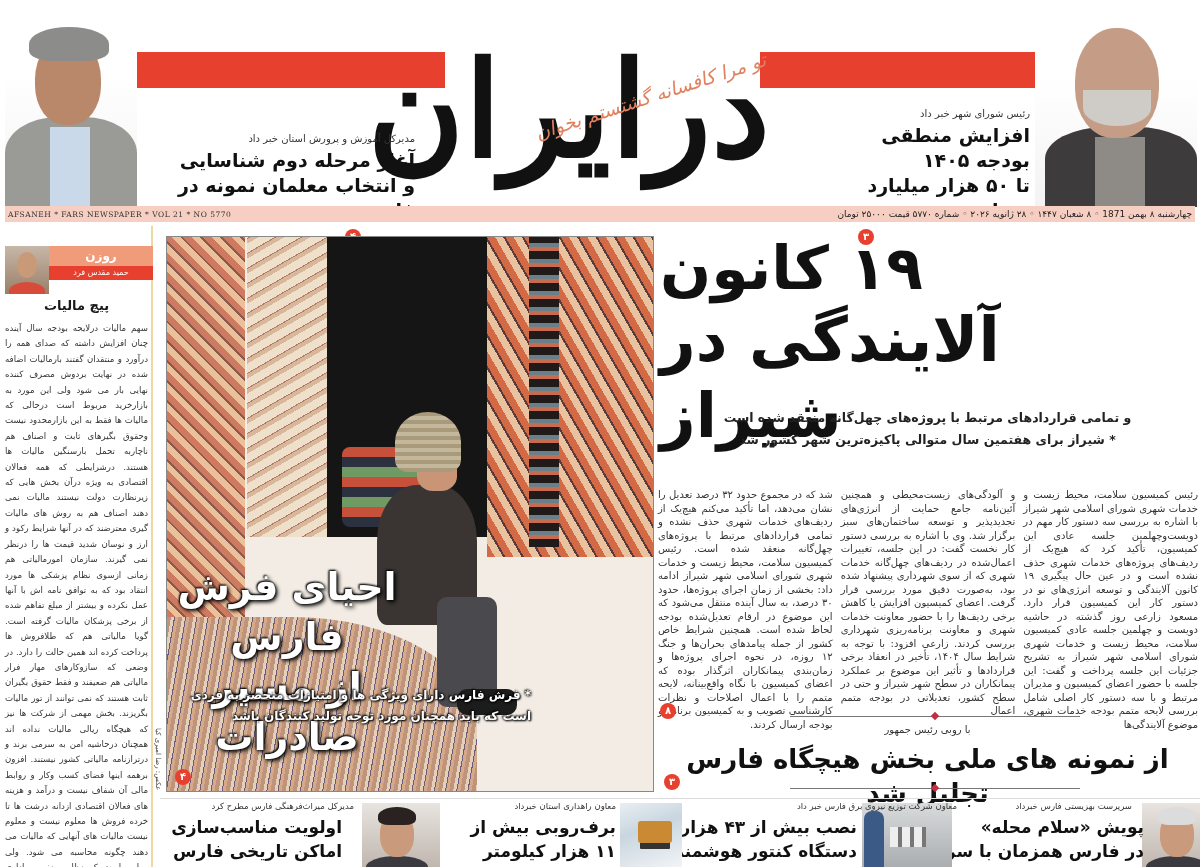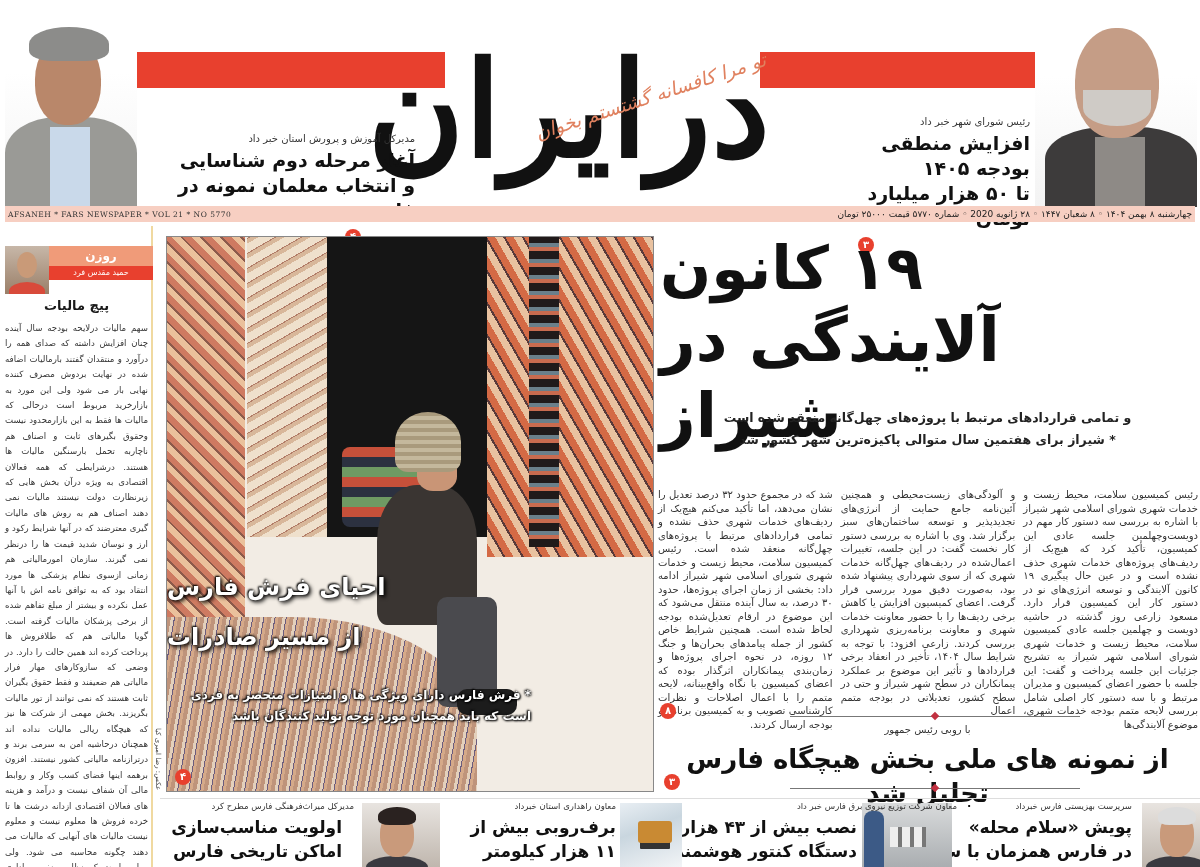--- a/index.html
+++ b/index.html
@@ -51,21 +51,21 @@
   .dark-wall { position: absolute; left: 160px; top: 0; width: 160px; height: 300px; background: #151515; }
   .rug-c { position: absolute; left: 320px; top: 0; width: 168px; height: 320px; background: repeating-linear-gradient(60deg,#d46a45 0 7px,#e9c2a0 7px 14px,#5a3a3a 14px 16px); }
   .rug-border { position: absolute; left: 362px; top: 0; width: 30px; height: 310px; background: repeating-linear-gradient(0deg,#201a1a 0 8px,#c86b4f 8px 12px,#6a7f8a 12px 16px); }
   .rolls { position: absolute; left: 175px; top: 210px; width: 100px; height: 80px; background: repeating-linear-gradient(180deg,#c6503a 0 10px,#2c3140 10px 20px,#6f9a63 20px 30px); border-radius: 8px; }
   .kid-hat { position: absolute; left: 228px; top: 175px; width: 66px; height: 60px; border-radius: 50% 50% 20% 20%; background: repeating-linear-gradient(0deg,#a99a7c 0 4px,#c4b89c 4px 8px); }
   .kid-face { position: absolute; left: 250px; top: 218px; width: 40px; height: 36px; border-radius: 40%; background: #c99576; }
   .kid-coat { position: absolute; left: 210px; top: 248px; width: 100px; height: 140px; border-radius: 40% 40% 10% 10%; background: #3a3532; }
   .kid-legs { position: absolute; left: 270px; top: 360px; width: 60px; height: 110px; background: #4a4a4e; border-radius: 10px; }
   .kid-shoe { position: absolute; left: 290px; top: 452px; width: 60px; height: 26px; background: #1c1c1c; border-radius: 10px; }
   .rug-floor { position: absolute; left: 0; top: 380px; width: 310px; height: 180px; background: repeating-linear-gradient(100deg,#b98a6f 0 4px,#e2cdb7 4px 7px,#5c4c72 7px 8px,#d2a27f 8px 11px); border-radius: 0 60% 0 0; opacity: .9; }
-  .photo-title { position: absolute; left: 0; top: 325px; width: 240px; text-align: left; direction: rtl; font-weight: 900; font-size: 24px; line-height: 50px; color: #fff; text-shadow: 0 0 3px #000, 2px 2px 4px #000, -1px -1px 2px #000; }
+  .photo-title { position: absolute; left: 0; top: 325px; width: 240px; text-align: center; direction: rtl; font-weight: 900; font-size: 38px; line-height: 50px; color: #fff; text-shadow: 0 0 3px #000, 2px 2px 4px #000, -1px -1px 2px #000; }
   .photo-bullets { position: absolute; left: 4px; top: 448px; width: 360px; direction: rtl; text-align: right; font-weight: bold; font-size: 12px; line-height: 21px; color: #fff; text-shadow: 0 0 3px #000, 1px 1px 2px #000, -1px -1px 2px #000; }
   .photo-badge { position: absolute; left: 8px; top: 532px; }
   .photo-credit { position: absolute; left: 150px; top: 680px; width: 12px; height: 110px; writing-mode: vertical-rl; font-size: 7px; color: #444; direction: rtl; }
 
   
   .main-head { position: absolute; left: 660px; top: 234px; width: 535px; direction: rtl; text-align: left; }
   .main-head .l1 { font-weight: 900; font-size: 60px; line-height: 68px; color: #111; }
   .main-head .l2 { font-weight: 900; font-size: 62px; line-height: 76px; color: #111; }
   .main-sub { position: absolute; left: 660px; top: 407px; width: 535px; direction: rtl; text-align: center; font-weight: bold; font-size: 12.5px; line-height: 22px; color: #222; }
   .main-cols { position: absolute; left: 658px; top: 488px; width: 540px; height: 210px; display: flex; flex-direction: row-reverse; gap: 8px; }
@@ -124,30 +124,30 @@
     <div class="logo-tag">تو مرا کافسانه گشتستم بخوان</div>
   </div>
 
   <div class="teaser" style="left:145px;top:108px;width:270px;margin-top:25px;">
     <div class="kicker">مدیرکل آموزش و پرورش استان خبر داد</div>
     <div class="title">آغاز مرحله دوم شناسایی</div>
     <div class="title">و انتخاب معلمان نمونه در فارس</div>
     <div style="text-align:left;margin-top:2px;padding-left:200px;"><span class="page-badge">۴</span></div>
   </div>
 
-  <div class="teaser" style="left:830px;top:108px;width:200px;margin-top:8px;">
+  <div class="teaser" style="left:830px;top:108px;width:200px;">
     <div class="kicker">رئیس شورای شهر خبر داد</div>
     <div class="title">افزایش منطقی بودجه ۱۴۰۵</div>
     <div class="title">تا ۵۰ هزار میلیارد تومان</div>
     <div style="text-align:left;margin-top:2px;padding-left:28px;"><span class="page-badge">۳</span></div>
   </div>
 
   <div class="info-strip">
     <span class="en">AFSANEH * FARS NEWSPAPER * VOL 21 * NO 5770</span>
-    <span class="fa">چهارشنبه ۸ بهمن ۱۴۰۴ ◦ ۸ شعبان ۱۴۴۷ ◦ ۲۸ ژانویه 2020 ◦ شماره ۵۷۷۰ قیمت ۲۵۰۰۰ تومان</span>
+    <span class="fa">چهارشنبه ۸ بهمن 1871 ◦ ۸ شعبان ۱۴۴۷ ◦ ۲۸ ژانویه ۲۰۲۶ ◦ شماره ۵۷۷۰ قیمت ۲۵۰۰۰ تومان</span>
   </div>
 </header>
 
 <aside class="rozan">
   <div class="rozan-head">
     <div class="rozan-photo">
         <div class="h"></div>
         <div class="b"></div>
       </div>
     <div class="rozan-badge">روزن</div>
@@ -209,21 +209,21 @@
 </section>
 
 <section class="bottom-row">
   <div class="bt" style="left:800px;width:240px;">
     <div class="thumb thumb-man thumb-man2" style="right:0;">
         <div class="s"></div>
         <div class="h"></div>
         <div class="hr"></div>
       </div>
     <div class="kicker" style="right:80px;">سرپرست بهزیستی فارس خبرداد</div>
-    <div class="title" style="right:80px;">
+    <div class="title" style="right:68px;">
       <div>پویش «سلام محله»</div>
       <div>در فارس همزمان با سراسر</div>
     </div>
   </div>
 
   <div class="bt" style="left:515px;width:270px;">
     <div class="thumb thumb-meter" style="left:175px;width:90px;"></div>
     <div class="kicker" style="right:0;">معاون شرکت توزیع نیروی برق فارس خبر داد</div>
     <div class="title" style="right:100px;">
       <div>نصب بیش از ۴۳ هزار</div>

